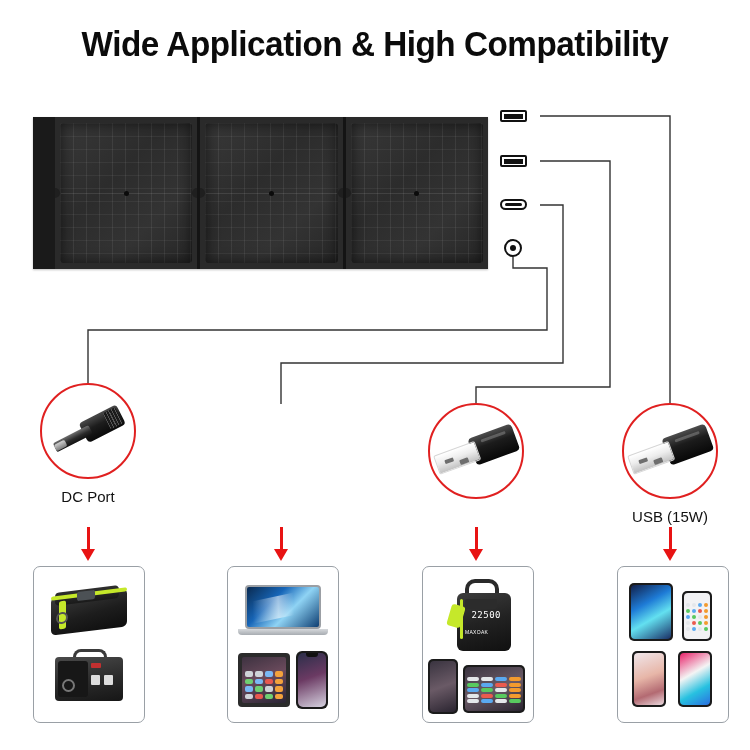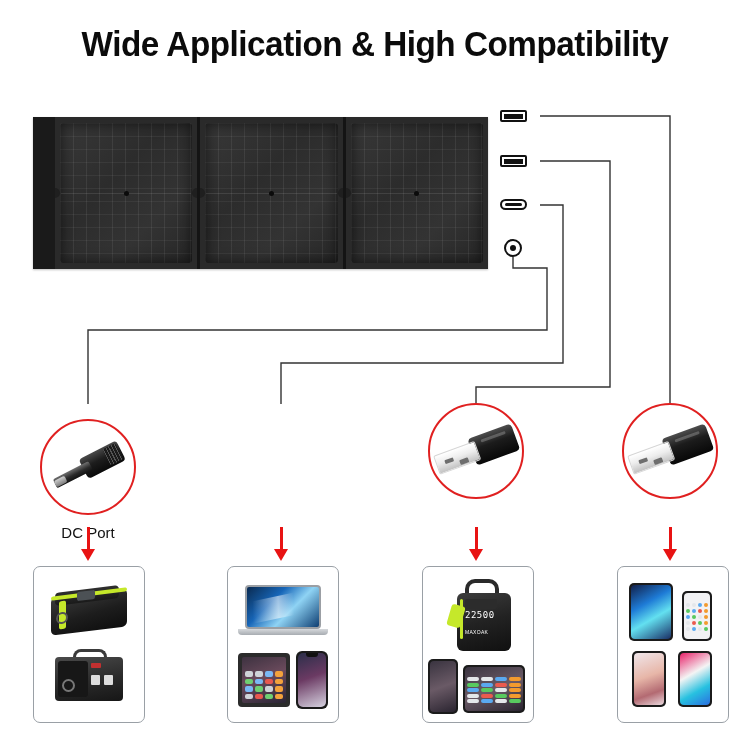--- a/index.html
+++ b/index.html
@@ -313,21 +313,21 @@
     position:absolute;left:0px;top:26px;width:14px;height:22px;
     background:#c5e82a;border-radius:3px;transform:rotate(16deg);
   }
   .js .scr{
     position:absolute;left:16px;top:20px;width:32px;height:10px;
     background:#2c2c2c;border-radius:2px;
   }
   .js .num{
     position:absolute;left:16px;top:32px;width:36px;
     color:#fff;font-family:"DejaVu Sans Mono",monospace;font-size:9px;
-    letter-spacing:.5px;line-height:9px;
+    letter-spacing:.5px;line-height:9px;text-align:right;
   }
   .js .brand{
     position:absolute;left:16px;top:50px;width:36px;
     color:#fff;font-size:5px;letter-spacing:.3px;
   }
   .js .stripe{
     position:absolute;left:11px;top:20px;width:3px;height:40px;background:#c5e82a;border-radius:2px;
   }
 
   
@@ -400,21 +400,21 @@
       <path d="M513,257 L513,268 L547,268 L547,330 L88,330 L88,404"></path>
 
       <path d="M540,205 L563,205 L563,363 L281,363 L281,404"></path>
 
       <path d="M540,161 L610,161 L610,387 L476,387 L476,404"></path>
 
       <path d="M540,116 L670,116 L670,404"></path>
     </g>
   </svg>
 
-  <div class="callout" style="left:13px;top:419px;text-align:center;">
+  <div class="callout" style="left:13px;top:383px;text-align:center;">
     <div class="circle">
       <div class="plug-dc">
         <div class="body"></div>
           <div class="rings"></div>
         <div class="shaft"></div>
           <div class="tip"></div>
       </div>
     </div>
     <div class="label">DC Port</div>
   </div>
@@ -437,20 +437,21 @@
     <div class="circle">
       <div class="plug-a">
         <div class="body"></div>
           <div class="gloss"></div>
         <div class="metal">
             <span class="pin1"></span>
             <span class="pin2"></span>
           </div>
       </div>
     </div>
+    <div class="label">USB (15W)</div>
   </div>
 
   <div class="arrow" style="left:81px;top:527px;">
     <div class="shaft"></div>
       <div class="head"></div>
   </div>
   <div class="arrow" style="left:274px;top:527px;">
     <div class="shaft"></div>
       <div class="head"></div>
   </div>

